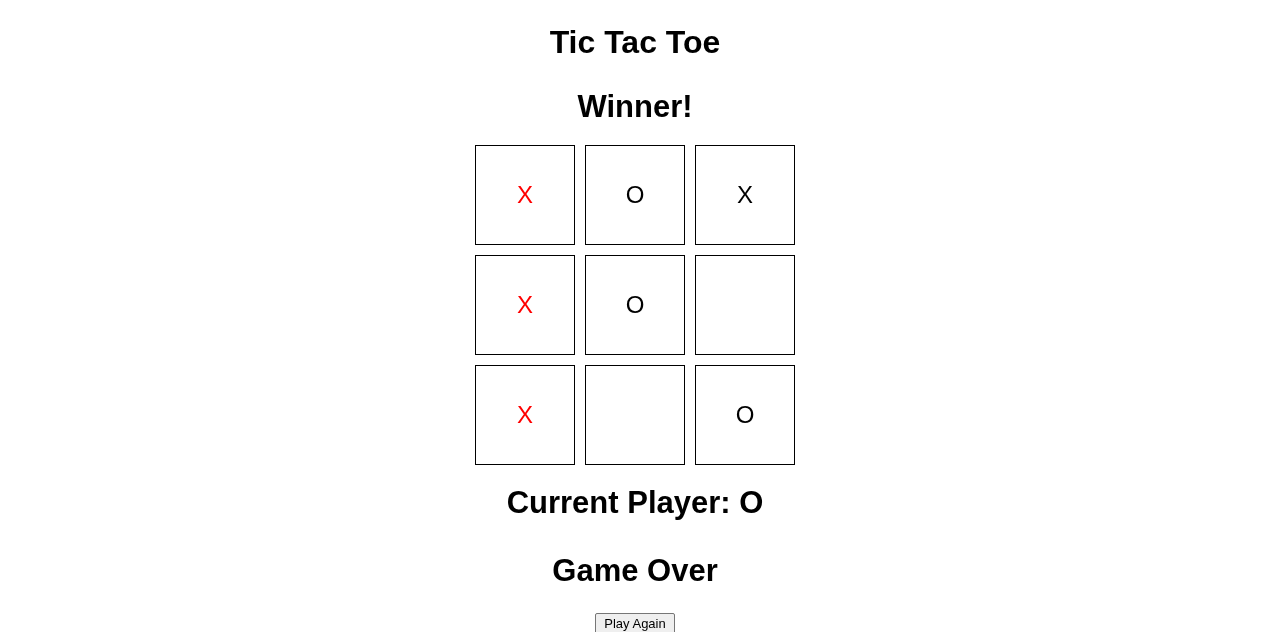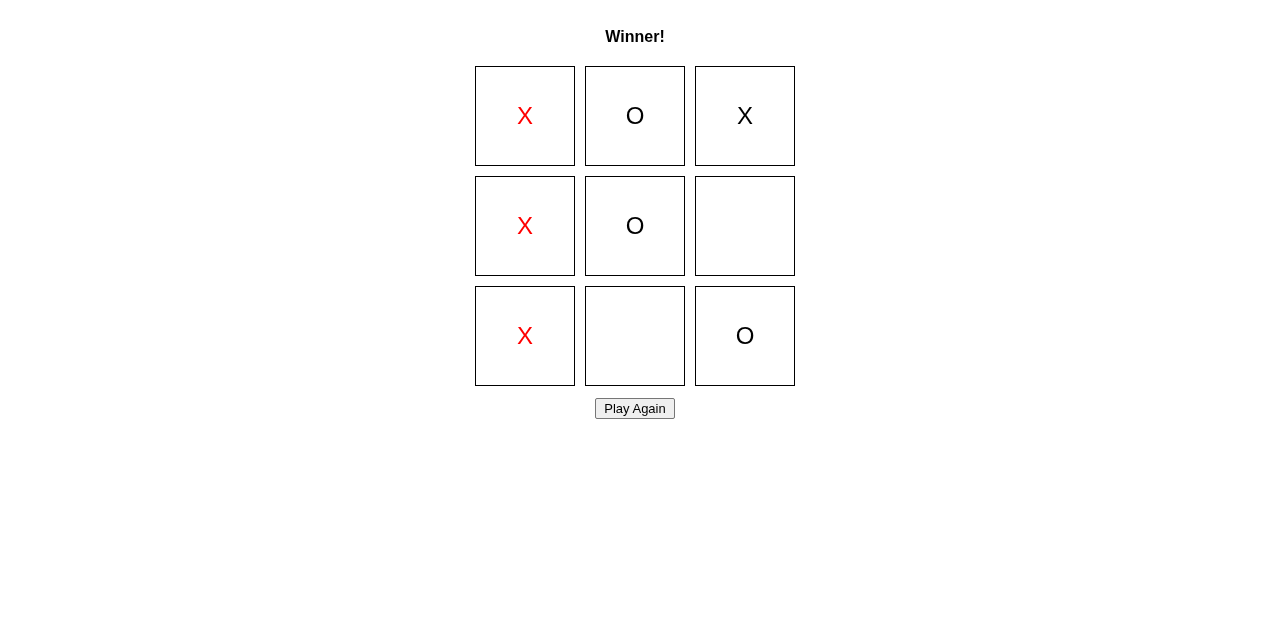--- a/index.html
+++ b/index.html
@@ -17,21 +17,21 @@
       flex-direction: column;
       align-items: center;
       padding-top: 12px;
     }
     h1.title {
       font-size: 32px;
       font-weight: 700;
       margin: 12px 0;
     }
     h2 {
-      font-size: 16px;
+      font-size: 31px;
       font-weight: 700;
       margin: 16px 0;
     }
     .board {
       display: grid;
       grid-template-columns: repeat(3, 100px);
       grid-template-rows: repeat(3, 100px);
       gap: 10px;
       margin: 4px 0;
     }
@@ -58,29 +58,32 @@
       border: 1px solid #767676;
       border-radius: 2px;
       cursor: pointer;
       margin-top: 8px;
     }
   </style>
 </head>
 <body>
 
 <div class="container">
+  <h1 class="title">Tic Tac Toe</h1>
   <h2>Winner!</h2>
 
   <div class="board">
     <div class="cell win">X</div>
     <div class="cell">O</div>
     <div class="cell">X</div>
     <div class="cell win">X</div>
     <div class="cell">O</div>
     <div class="cell"></div>
     <div class="cell win">X</div>
     <div class="cell"></div>
     <div class="cell">O</div>
   </div>
 
+  <h2>Current Player: O</h2>
+  <h2>Game Over</h2>
 
   <button class="play-again">Play Again</button>
 </div>
 
 </body></html>

